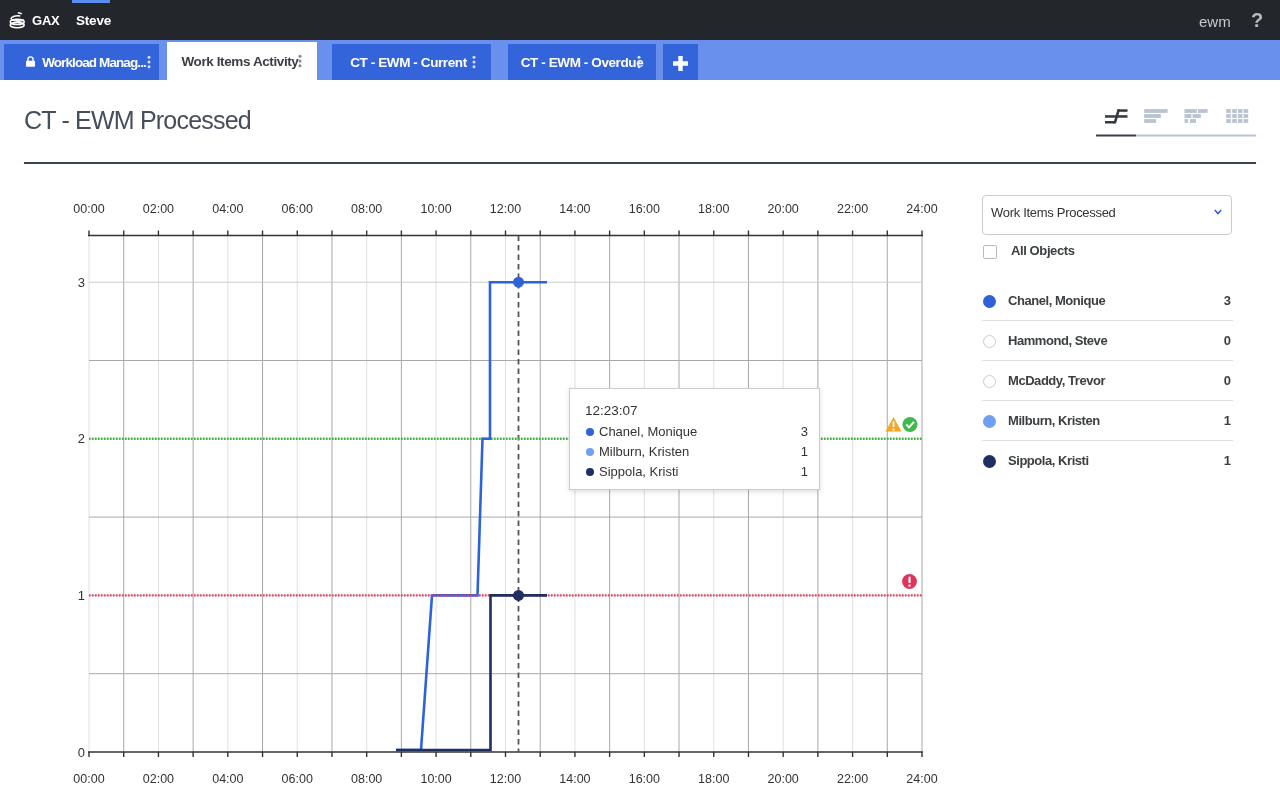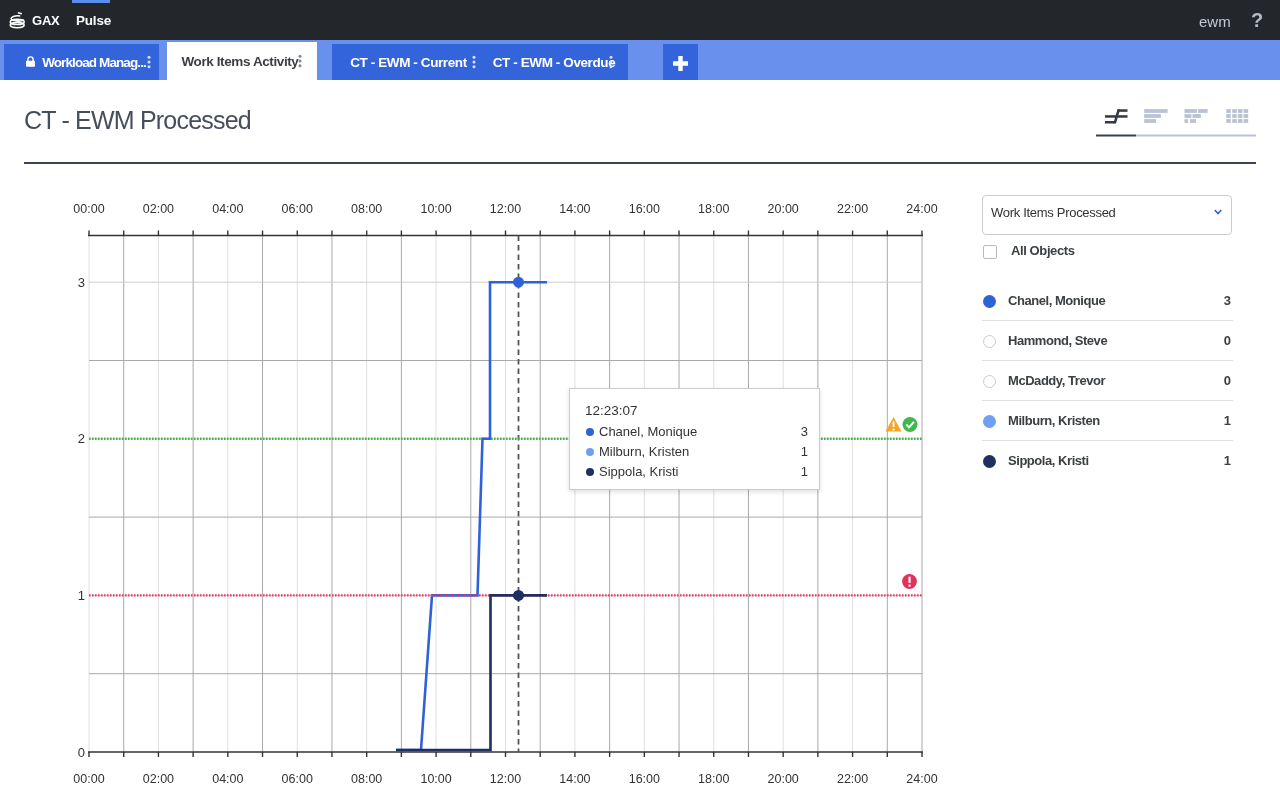--- a/index.html
+++ b/index.html
@@ -53,21 +53,21 @@
   <svg id="logo" width="19" height="18" viewBox="0 0 19 18">
     <g fill="none" stroke="#fff" stroke-width="1.5">
       <path d="M16.1 8.9 A7 2.7 0 1 1 12.3 4.9"></path>
       <path d="M9.8 1.7 a9 3.2 0 0 1 4.0 1.0"></path>
       <path d="M7.6 9.7 a3.6 1.5 0 0 1 4.6 -0.6"></path>
       <ellipse cx="9.2" cy="10.9" rx="7" ry="2.7"></ellipse>
       <ellipse cx="9.2" cy="14.1" rx="7" ry="2.7"></ellipse>
     </g>
   </svg>
   <div id="gax">GAX</div>
-  <div id="pulse">Pulse</div>
+  <div id="pulse">Steve</div>
   <div id="ewm">ewm</div>
   <div id="qmark">?</div>
 </div>
 
 <div id="tabbar">
   <div class="tab" style="left:4px; width:155px; padding-left:13px; padding-right:4px;">
     <svg width="9" height="11" viewBox="0 0 11 13" style="margin-right:7px; margin-top:-1px;">
         <path fill="#fff" d="M1.5 5.5V4a4 4 0 0 1 8 0v1.5h.5a1 1 0 0 1 1 1V12a1 1 0 0 1-1 1H1a1 1 0 0 1-1-1V6.5a1 1 0 0 1 1-1zM3.2 5.5h4.6V4a2.3 2.3 0 0 0-4.6 0z"></path>
       </svg>
     <span style="letter-spacing:-0.9px;">Workload Manag...</span>
@@ -80,21 +80,21 @@
   <div class="tab active" style="left:167px; width:150px; padding-right:4px;">Work Items Activity<svg class="kebab" width="4" height="14" viewBox="0 0 4 14">
         <circle cx="2" cy="2.2" r="1.5"></circle>
         <circle cx="2" cy="7" r="1.5"></circle>
         <circle cx="2" cy="11.8" r="1.5"></circle>
       </svg></div>
   <div class="tab" style="left:332px; width:159px; padding-right:6px;">CT - EWM - Current<svg class="kebab" width="4" height="14" viewBox="0 0 4 14">
         <circle cx="2" cy="2.2" r="1.5"></circle>
         <circle cx="2" cy="7" r="1.5"></circle>
         <circle cx="2" cy="11.8" r="1.5"></circle>
       </svg></div>
-  <div class="tab" style="left:480px; width:148px; ">CT - EWM - Overdue<svg class="kebab" width="4" height="14" viewBox="0 0 4 14">
+  <div class="tab" style="left:508px; width:148px; ">CT - EWM - Overdue<svg class="kebab" width="4" height="14" viewBox="0 0 4 14">
         <circle cx="2" cy="2.2" r="1.5"></circle>
         <circle cx="2" cy="7" r="1.5"></circle>
         <circle cx="2" cy="11.8" r="1.5"></circle>
       </svg></div>
   <div class="tab" style="left:663px; width:35px;">
       <svg width="15" height="15" viewBox="0 0 15 15" style="margin-top:3px;">
         <path fill="#fff" d="M5.3 0 H9.7 V5.3 H15 V9.7 H9.7 V15 H5.3 V9.7 H0 V5.3 H5.3 Z"></path>
       </svg>
     </div>
 </div>

